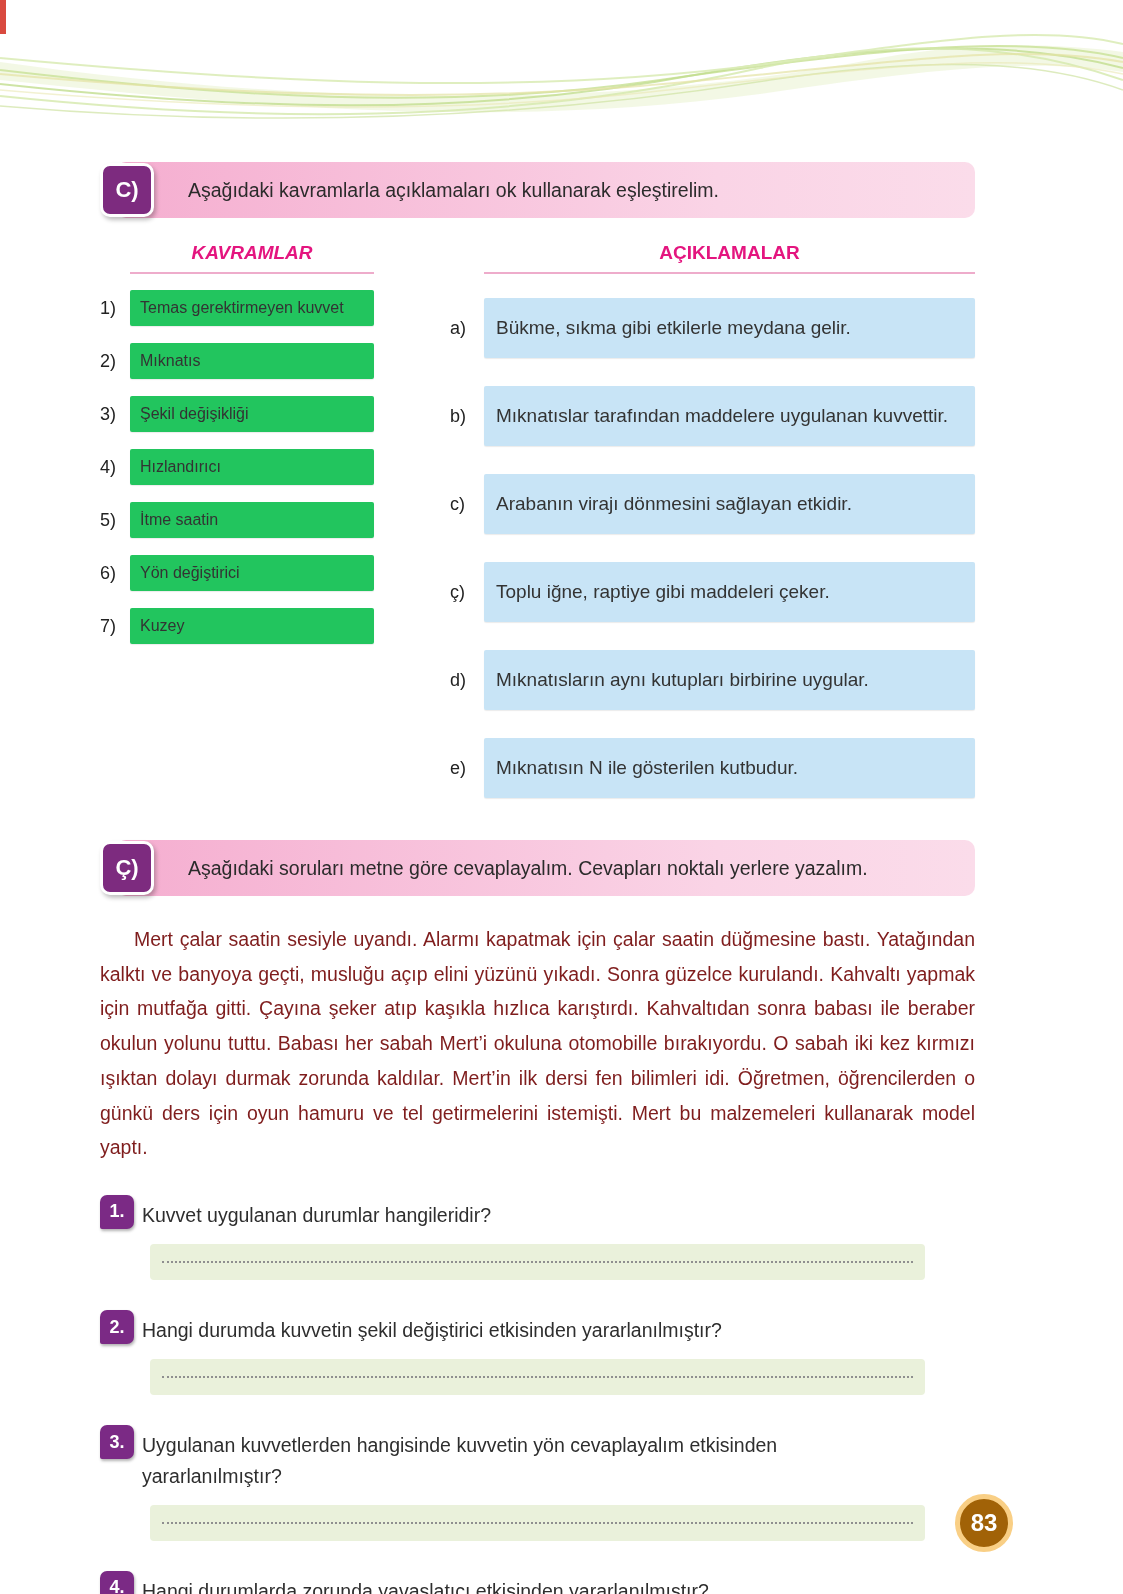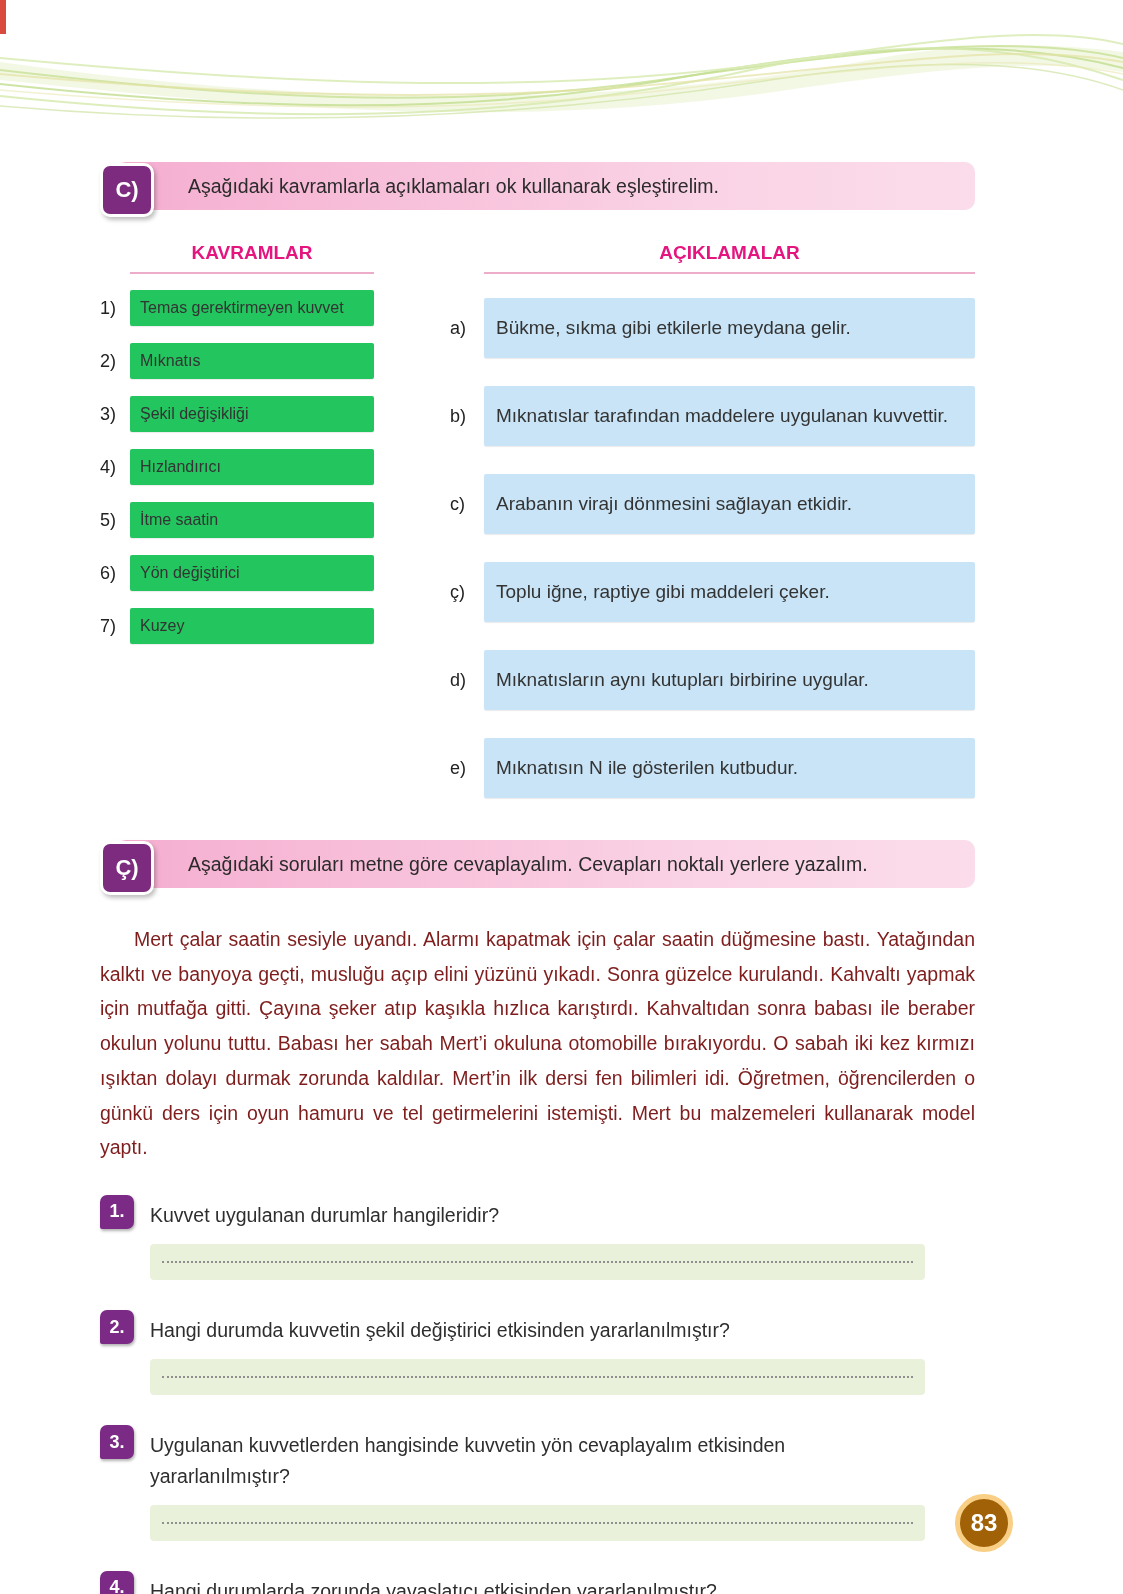--- a/index.html
+++ b/index.html
@@ -15,21 +15,21 @@
     overflow: hidden;
   }
   .waves { position: absolute; top: 0; left: 0; }
   .red-corner { position:absolute; top:0; left:0; width:6px; height:34px; background:#d94a3f; }
 
   .content { position: relative; padding: 158px 148px 0 100px; }
 
   
   .banner { position: relative; height: 56px; }
   .banner-pill {
-    margin-left: 16px; height: 48px; margin-top: 4px;
+    margin-left: 16px; height: 56px; margin-top: 4px;
     background: linear-gradient(to right, #f5aed0, #fad4e6 70%, #fbdcea);
     border-radius: 10px;
     display: flex; align-items: center;
     padding-left: 72px;
     font-size: 19.5px; color: #2b2b2b;
   }
   .banner-badge {
     position: absolute; left: 0; top: 50%; transform: translateY(-50%);
     width: 54px; height: 54px;
     background: #7d2b7f; border: 3px solid #fff; border-radius: 10px;
@@ -40,21 +40,21 @@
 
   
   .match-columns { display: flex; margin-top: 24px; }
   .col-concepts { width: 274px; flex: none; }
   .col-explanations { flex: 1; margin-left: 76px; }
   .col-header {
     color: #e4157f; font-weight: bold; font-size: 19px;
     text-align: center; padding-bottom: 8px;
     border-bottom: 2px solid #eeaccb; margin-bottom: 16px;
   }
-  .col-concepts .col-header { margin-left: 30px; }
+  .col-concepts .col-header { margin-left: 30px; font-style: italic; }
   .col-explanations .col-header { margin-left: 34px; }
   .c-row { display: flex; align-items: center; margin-bottom: 17px; }
   .c-num { width: 30px; flex: none; font-size: 18px; color: #222; }
   .c-box {
     flex: 1; background: #22c55e; border-radius: 2px;
     padding: 5px 10px; font-size: 16px; color: #333;
     min-height: 36px; display: flex; align-items: center;
     box-shadow: 0 1px 1px rgba(0,0,0,.08);
   }
   .e-first { margin-top: 24px; }
@@ -78,21 +78,21 @@
 
   .questions { margin-top: 14px; }
   .question { display: flex; align-items: flex-start; margin-top: 30px; }
   .qbadge {
     width: 34px; height: 34px; flex: none;
     background: #7b2a85; border-radius: 7px 7px 7px 2px;
     color: #fff; font-weight: bold; font-size: 18px;
     display: flex; align-items: center; justify-content: center;
     box-shadow: 1px 2px 3px rgba(0,0,0,.3);
   }
-  .qtext { font-size: 19.5px; padding-top: 5px; margin-left: 16px; line-height: 1.55; }
+  .qtext { font-size: 19.5px; padding-top: 5px; margin-left: 8px; line-height: 1.55; }
   .answer {
     margin: 14px 50px 0 50px; height: 36px;
     background: #eaf1db; border-radius: 4px;
     display: flex; align-items: center; padding: 0 12px;
   }
   .dots { flex: 1; height: 0; border-bottom: 2px dotted #8f8f8f; }
 
   .page-circle {
     position: absolute; right: 110px; bottom: 42px;
     width: 58px; height: 58px; border-radius: 50%;

